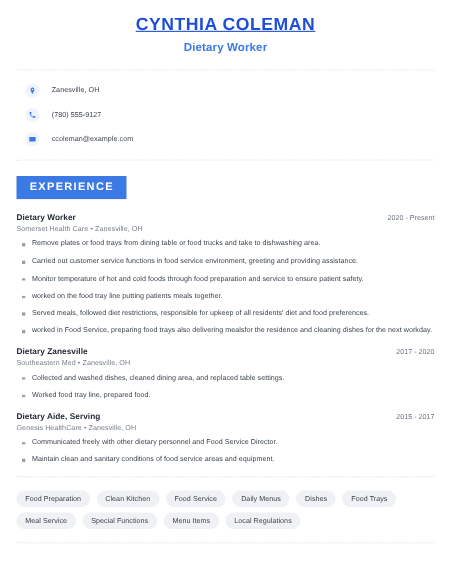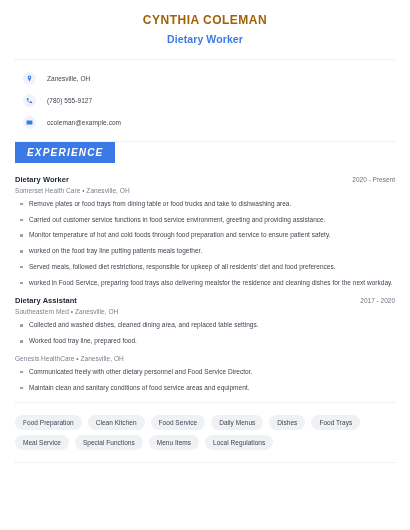--- a/index.html
+++ b/index.html
@@ -20,25 +20,26 @@
     overflow: hidden;
     padding: 0 15px;
   }
 
   
   .header {
     padding-top: 14px;
     text-align: center;
   }
   .full-name {
-    font-size: 12px;
+    font-size: 16px;
     font-weight: bold;
     letter-spacing: 0.5px;
-    color: #a16207;
+    color: #1d4ed8;
     line-height: 1.15;
+    text-decoration: underline;
   }
   .job-title {
     margin-top: 5px;
     font-size: 10.5px;
     font-weight: bold;
     color: #3b7ae4;
     letter-spacing: 0.1px;
   }
 
   
@@ -83,21 +84,21 @@
   .section-head {
     display: inline-block;
     background: #3b7ae4;
     color: #ffffff;
     font-size: 10px;
     font-weight: bold;
     letter-spacing: 1.2px;
     padding: 5px 12px 5px 12px;
     margin-left: 0px;
   }
-  .section-head-wrap { margin-top: 0; font-style: italic; }
+  .section-head-wrap { margin-top: 14px; }
 
   
   .experience { padding-top: 12px; }
 
   .job { margin-bottom: 9px; }
 
   .job-head {
     display: flex;
     align-items: baseline;
     justify-content: space-between;
@@ -224,35 +225,39 @@
         <div class="bullet">Carried out customer service functions in food service environment, greeting and providing assistance.</div>
         <div class="bullet">Monitor temperature of hot and cold foods through food preparation and service to ensure patient safety.</div>
         <div class="bullet">worked on the food tray line putting patients meals together.</div>
         <div class="bullet">Served meals, followed diet restrictions, responsible for upkeep of all residents' diet and food preferences.</div>
         <div class="bullet">worked in Food Service, preparing food trays also delivering mealsfor the residence and cleaning dishes for the next workday.</div>
       </div>
     </div>
 
     <div class="job">
       <div class="job-head">
-        <span class="job-role">Dietary Assistant</span>
+        <span class="job-role">Dietary Zanesville</span>
         <span class="job-dates">2017 - 2020</span>
       </div>
       <div class="job-company">
         <span>Southeastern Med</span>
         <span>•</span>
         <span>Zanesville, OH</span>
       </div>
       <div class="bullets">
         <div class="bullet">Collected and washed dishes, cleaned dining area, and replaced table settings.</div>
         <div class="bullet">Worked food tray line, prepared food.</div>
       </div>
     </div>
 
     <div class="job">
+      <div class="job-head">
+        <span class="job-role">Dietary Aide, Serving</span>
+        <span class="job-dates">2015 - 2017</span>
+      </div>
       <div class="job-company">
         <span>Genesis HealthCare</span>
         <span>•</span>
         <span>Zanesville, OH</span>
       </div>
       <div class="bullets">
         <div class="bullet">Communicated freely with other dietary personnel and Food Service Director.</div>
         <div class="bullet">Maintain clean and sanitary conditions of food service areas and equipment.</div>
       </div>
     </div>

